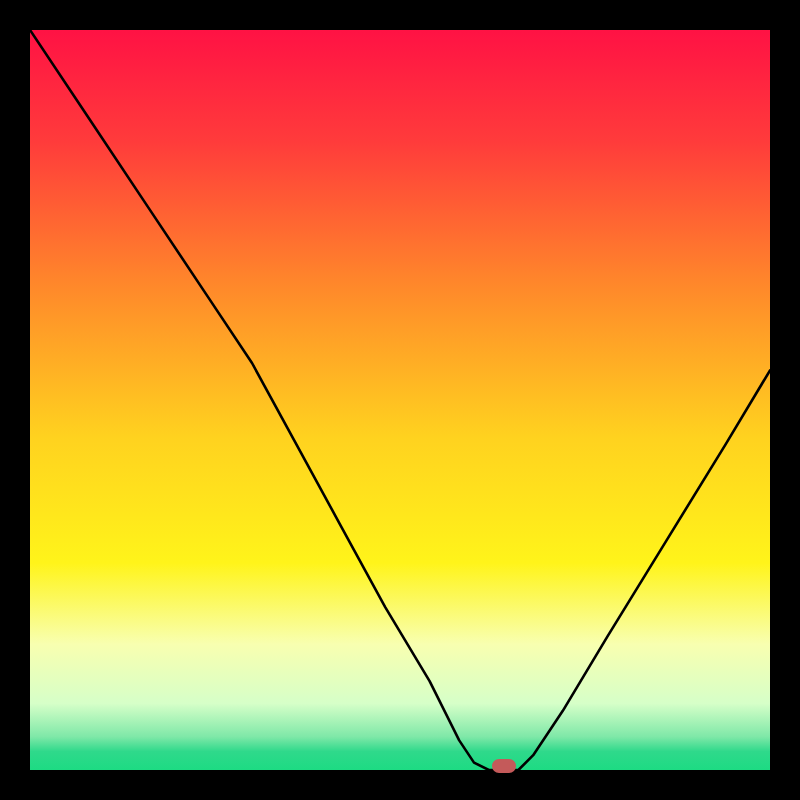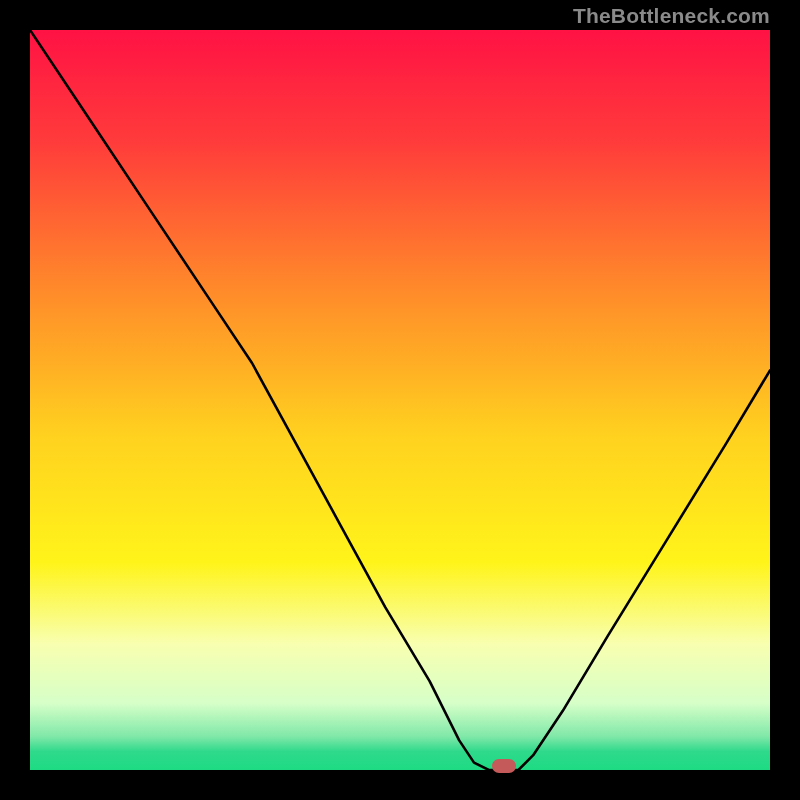--- a/index.html
+++ b/index.html
@@ -50,21 +50,20 @@
     font-weight: bold;
     color: #8a8a8a;
     letter-spacing: 0.2px;
   }
 </style>
 </head>
 <body>
 
 <div class="frame">
 
-  <div class="watermark">TheBottleneck.com</div>
 
   <div class="plot-area">
 
     <svg class="gradient-bg" viewBox="0 0 740 740" preserveAspectRatio="none">
       <defs>
         <linearGradient id="bg-grad" x1="0" y1="0" x2="0" y2="1">
             <stop offset="0.00%" stop-color="#ff1244"></stop>
             <stop offset="15.00%" stop-color="#ff3b3b"></stop>
             <stop offset="35.00%" stop-color="#ff8a2a"></stop>
             <stop offset="55.00%" stop-color="#ffd21f"></stop>

